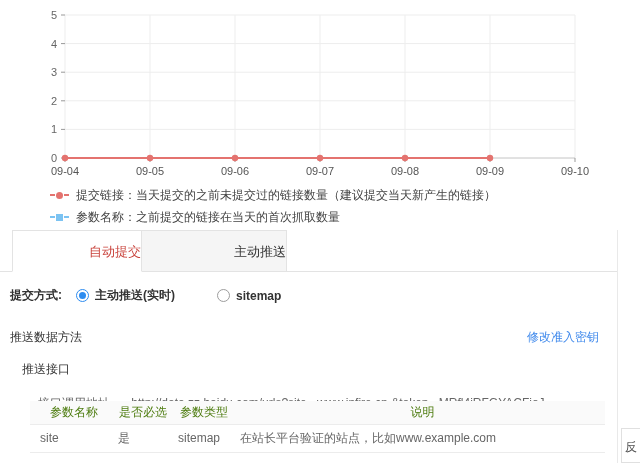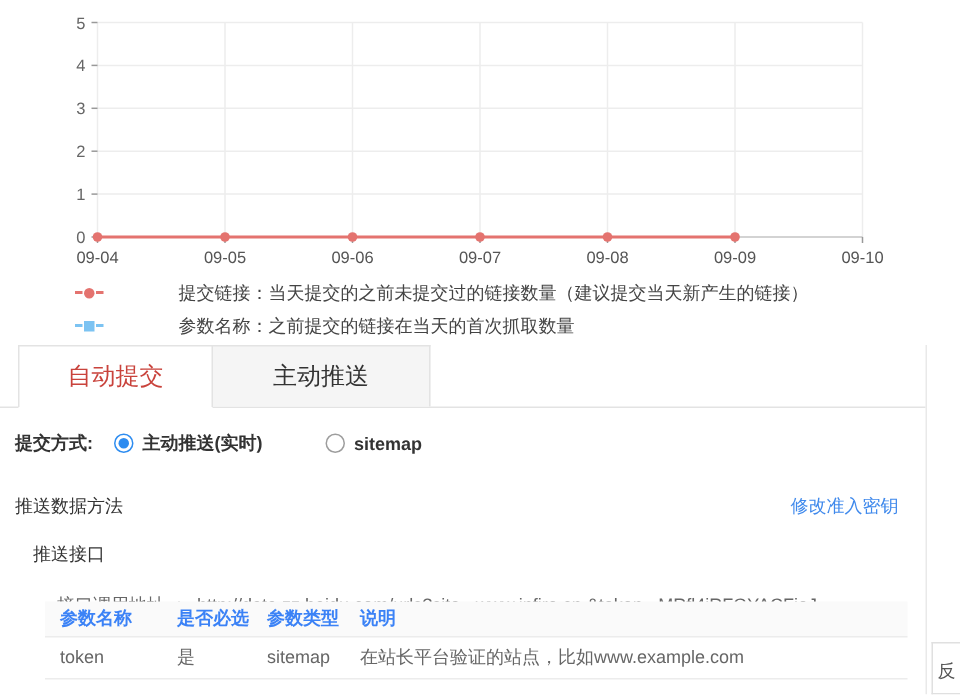--- a/index.html
+++ b/index.html
@@ -4,32 +4,32 @@
 <style>
   * { margin:0; padding:0; box-sizing:border-box; }
   html,body { width:640px; height:463px; background:#fff; overflow:hidden;
     font-family:"Liberation Sans","DejaVu Sans",sans-serif; font-size:12px; color:#333; }
   .stage { position:relative; width:640px; height:463px; }
 
   
   .chart-area { position:absolute; top:0; left:0; width:640px; height:228px; }
   #chart-svg text { font-family:"Liberation Sans","DejaVu Sans",sans-serif; }
   .legend { position:absolute; left:50px; top:184px; }
-  .legend-row { display:flex; align-items:center; height:22px; color:#444;gap:43px; }
+  .legend-row { display:flex; align-items:center; height:22px; color:#444; }
   .legend-key { display:flex; align-items:center; margin-right:7px; }
   .legend-key .dash { width:5px; height:2px; }
   .legend-key .m-circle { width:7px; height:7px; border-radius:50%; margin:0 1px; }
   .legend-key .m-square { width:7px; height:7px; margin:0 1px; }
 
   
   .panel { position:absolute; top:230px; left:0; width:618px; height:233px;
     border-right:1px solid #e9e9e9; background:#fff; }
   .tabbar { height:42px; display:flex; align-items:stretch; padding-left:12px;
     border-bottom:1px solid #e3e3e3; }
-  .tab { line-height:41px; text-align:center; font-size:16px; cursor:pointer; }
+  .tab { line-height:41px; text-align:right; font-size:13px; cursor:pointer; }
   .tab.active { width:130px; background:#fff; border:1px solid #e3e3e3; border-bottom:1px solid #fff;
     margin-bottom:-1px; color:#c9433c; }
   .tab.inactive { width:145px; background:#f5f5f5; border-top:1px solid #e3e3e3;
     border-right:1px solid #e3e3e3; color:#333; }
 
   .method-row { margin:15px 0 0 10px; display:flex; align-items:center;text-align:center; }
   .method-label { font-weight:bold; margin-right:14px; }
   .radio-opt { display:flex; align-items:center; cursor:pointer;font-weight:bold; }
   .radio-opt + .radio-opt { margin-left:42px; }
   .radio { width:13px; height:13px; border-radius:50%; border:1px solid #9d9d9d;
@@ -41,22 +41,22 @@
   .push-title-row { margin-top:25px; padding:0 18px 0 10px; display:flex;
     justify-content:space-between; align-items:center;gap:16px; }
   .push-title { color:#333; }
   .key-link { color:#3f89ec; cursor:pointer; text-decoration:none;margin-left:36px; }
   .push-interface { margin:15px 0 0 22px; color:#333; }
   .address-row { margin:17px 0 0 38px; color:#666; }
   .address-row .addr-label { margin-right:6px; }
 
   .param-table { position:absolute; left:30px; top:171px; width:575px;
     border-collapse:collapse; color:#555; }
-  .param-table th { background:#fafafa; height:23px; text-align:left; font-weight:bold;
-    padding-left:10px; border-bottom:1px solid #ececec; color:#3b82f6; }
+  .param-table th { background:#fafafa; height:23px; text-align:center; font-weight:normal;
+    padding-left:10px; border-bottom:1px solid #ececec; color:#4d7c0f; }
   .param-table td { height:28px; padding-left:10px; border-bottom:1px solid #ececec; color:#666; }
 
   .feedback { position:absolute; left:621px; top:428px; width:19px; height:35px;
     border:1px solid #e0e0e0; border-right:none; background:#fff; color:#555;
     padding-top:10px; text-align:center; cursor:pointer; }
 </style>
 </head>
 <body>
 
 <div class="stage">
@@ -169,21 +169,21 @@
       <thead>
         <tr>
           <th>参数名称</th>
           <th>是否必选</th>
           <th>参数类型</th>
           <th>说明</th>
         </tr>
       </thead>
       <tbody>
         <tr>
-          <td>token</td>
+          <td>site</td>
           <td>是</td>
           <td>sitemap</td>
           <td>在站长平台验证的站点，比如www.example.com</td>
         </tr>
       </tbody>
     </table>
   </div>
 
   <div class="feedback">反</div>
 

